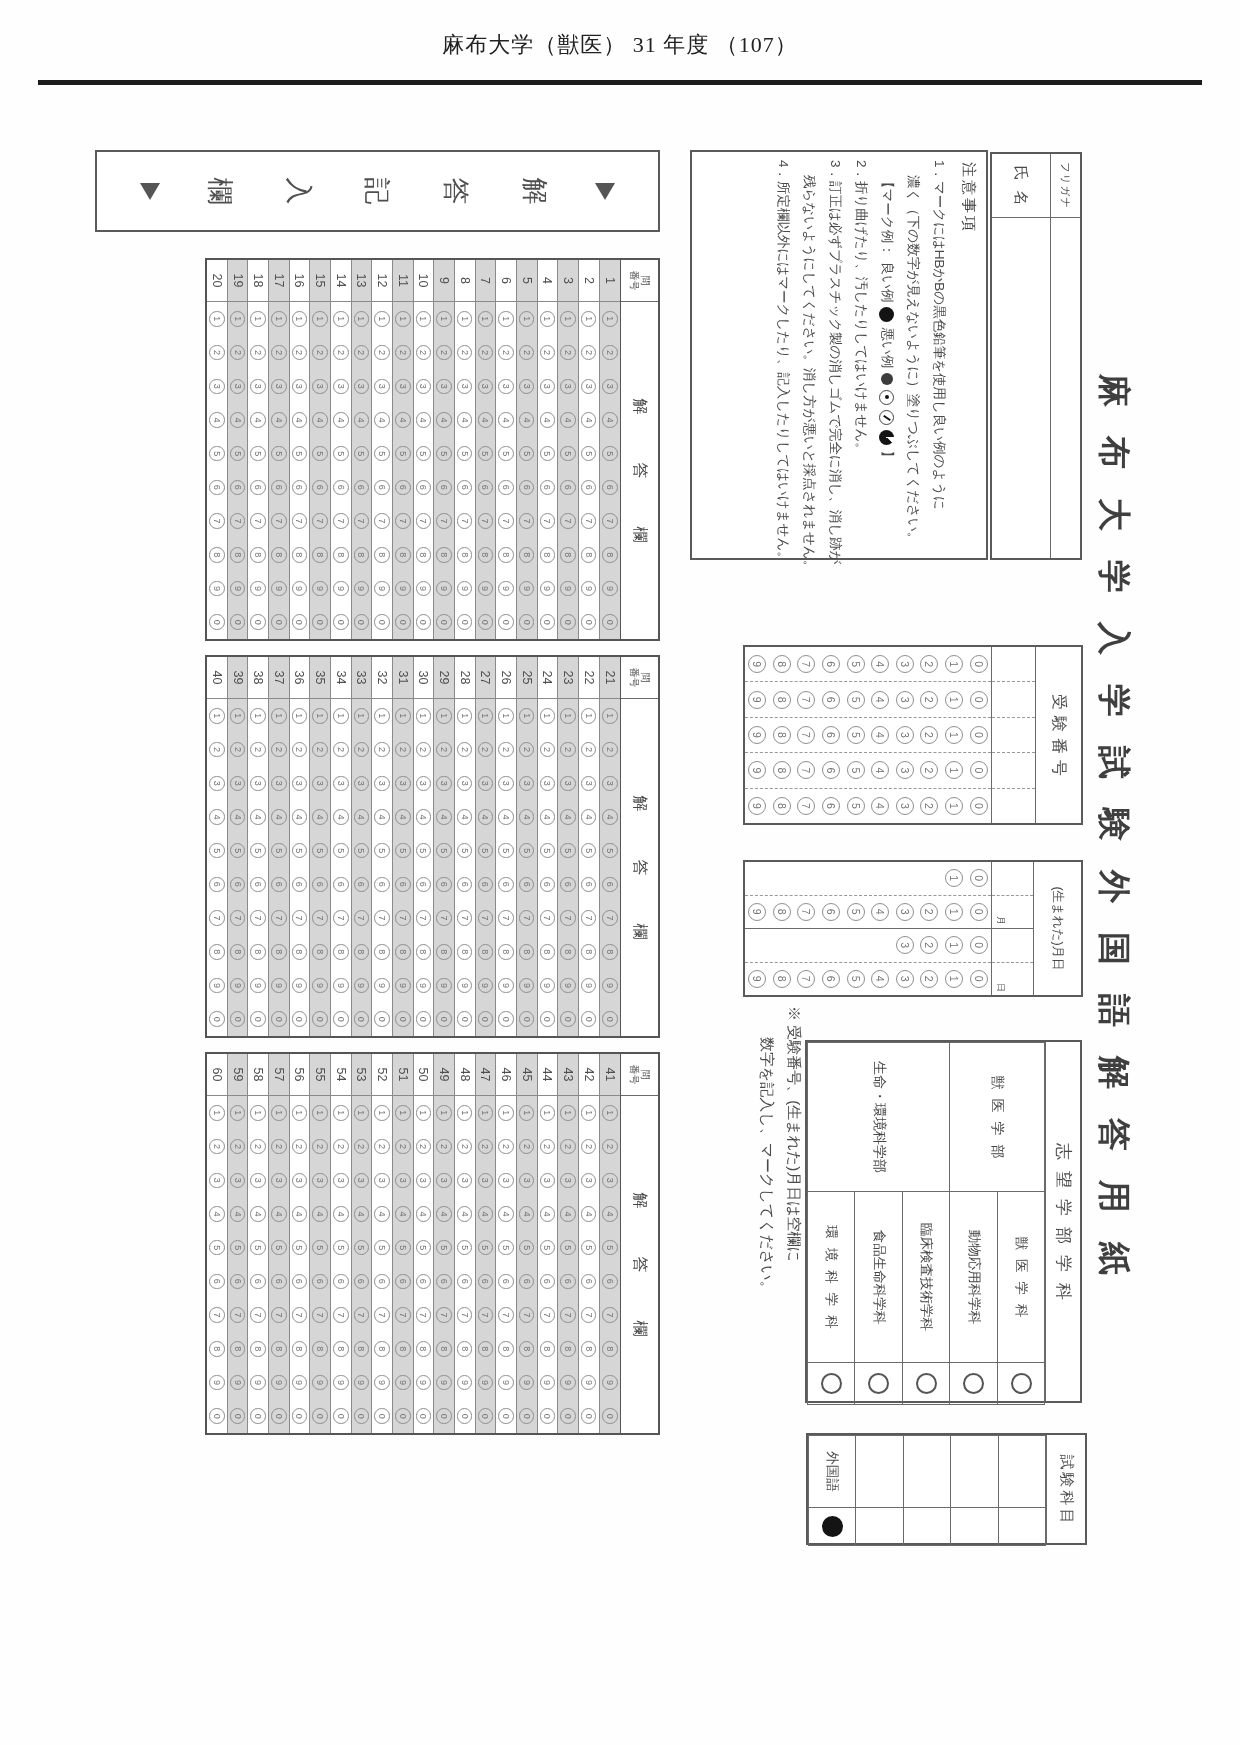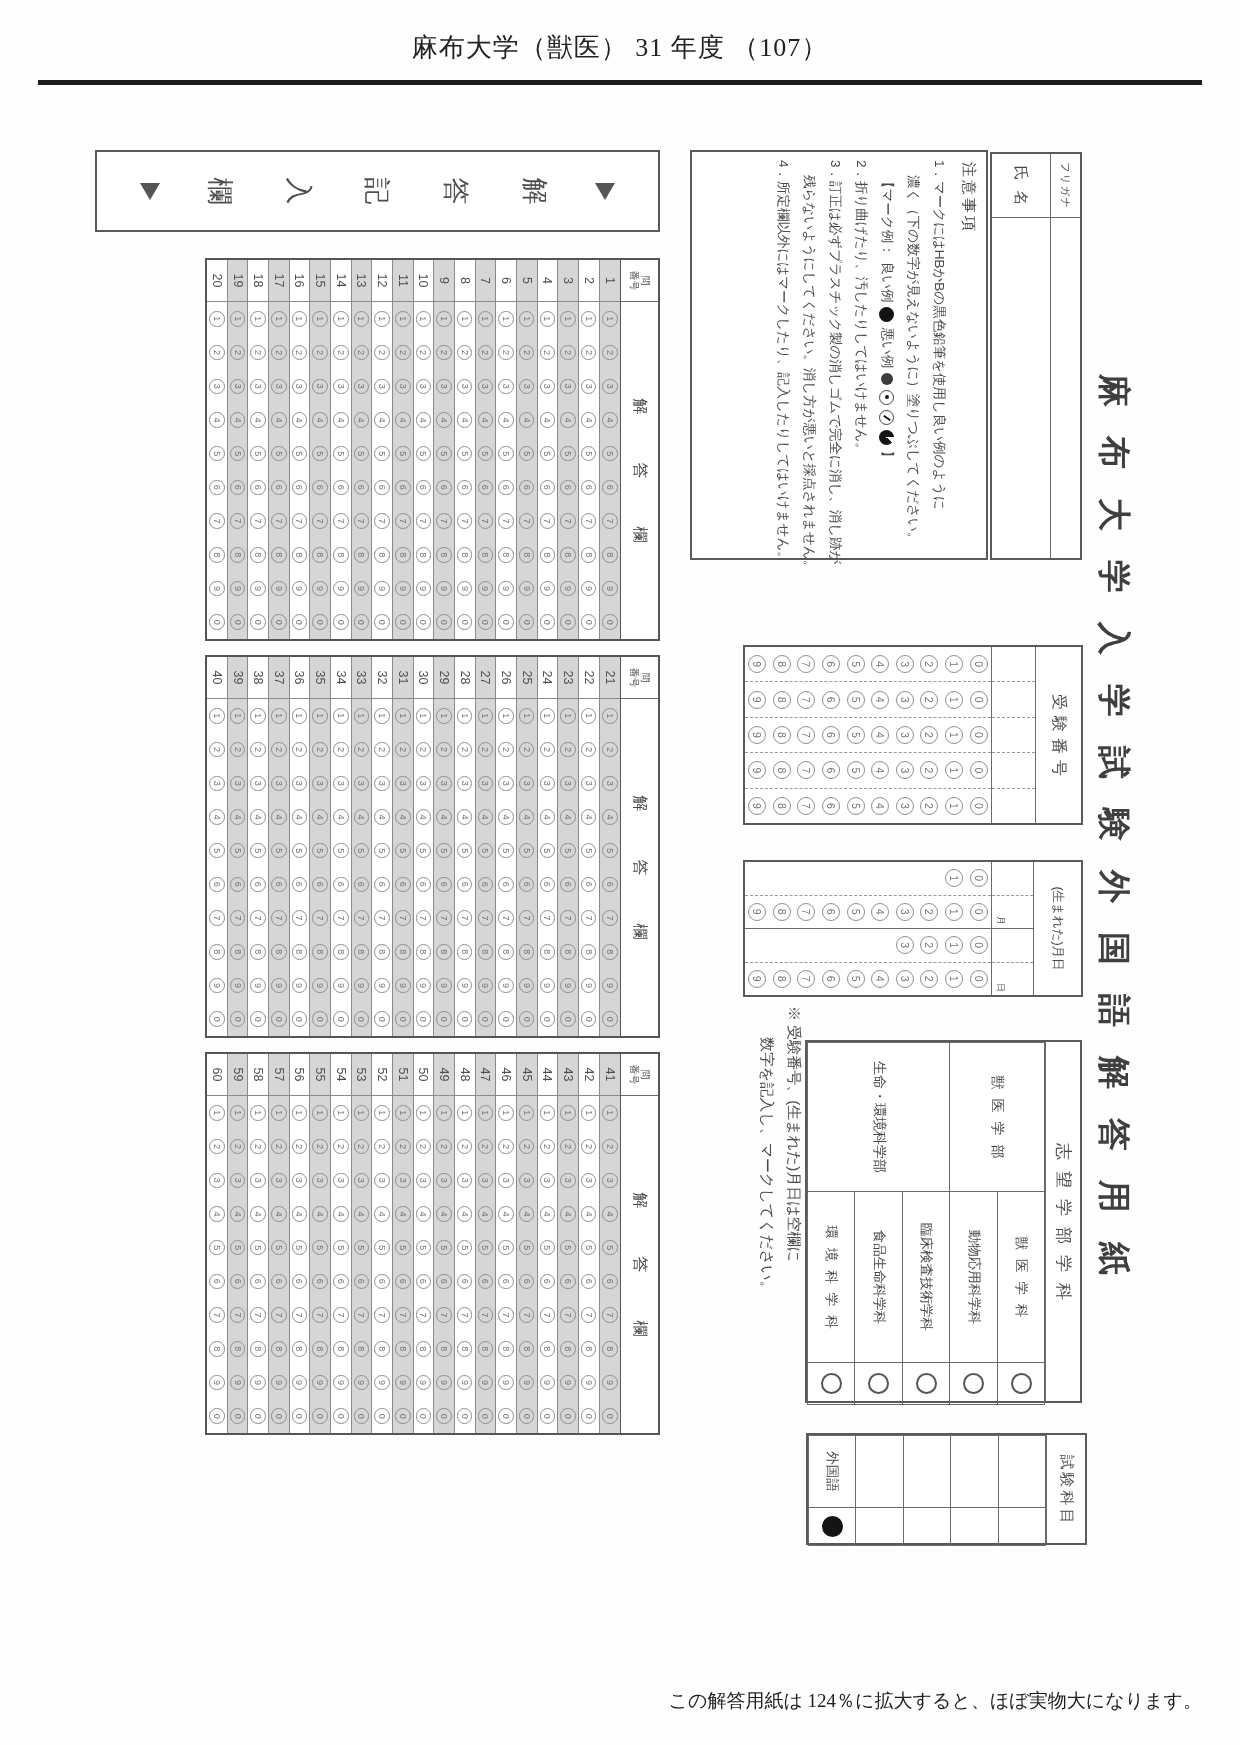--- a/index.html
+++ b/index.html
@@ -1,20 +1,20 @@
 <!DOCTYPE html>
 <html><head>
 <meta charset="utf-8">
 <style>
   html,body{margin:0;padding:0;background:#ffffff;}
   .page{position:relative;width:1240px;height:1745px;background:#fefefe;overflow:hidden;
         font-family:"Liberation Sans",sans-serif;}
   
   .page-header{position:absolute;top:30px;left:0;width:100%;text-align:center;
-        font-family:"Liberation Serif",serif;font-size:26px;color:#222;letter-spacing:1px;}
+        font-family:"Liberation Serif",serif;font-size:22px;color:#222;letter-spacing:1px;}
   .header-rule{position:absolute;top:80px;left:38px;width:1164px;height:5px;background:#1c1c1c;}
   .page-footer{position:absolute;top:1688px;right:38px;font-family:"Liberation Serif",serif;
         font-size:19px;color:#1e1e1e;}
   
   .sheet{position:absolute;left:1160px;top:148px;width:1432px;height:1070px;
         transform:rotate(90deg);transform-origin:0 0;color:#4a4a4a;background:transparent;}
   .box{position:absolute;border:2px solid #5a5a5a;background:#fff;box-sizing:border-box;}
   .sheet-title{position:absolute;left:226px;top:24px;font-size:33px;font-weight:600;
         letter-spacing:29px;white-space:nowrap;color:#3f3f3f;}
   
@@ -2552,14 +2552,13 @@
             <span class="bub">9</span>
           </div>
           <div class="g-cell">
             <span class="bub">0</span>
           </div>
         </div>
       </div>
 
   </div>
 
-  <div class="page-footer">この解答用紙は 124％に拡大すると、ほぼ実物大になります。</div>
 </div>
 
 </body></html>

